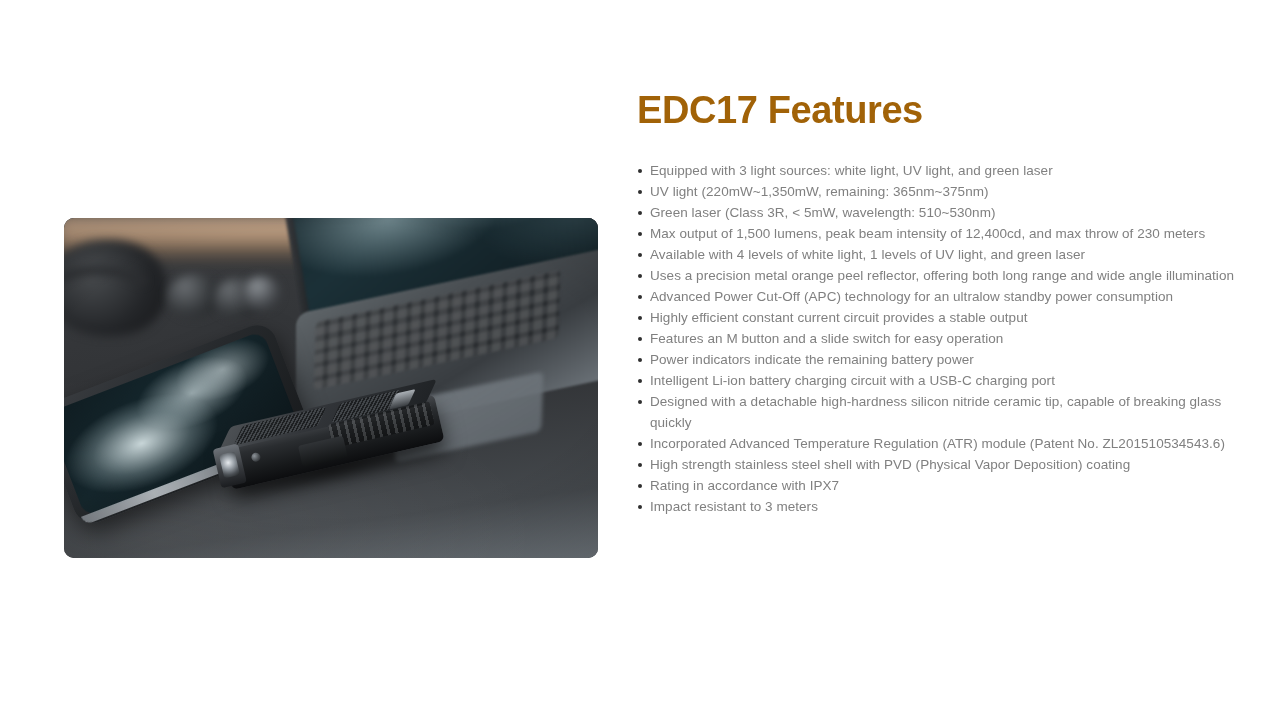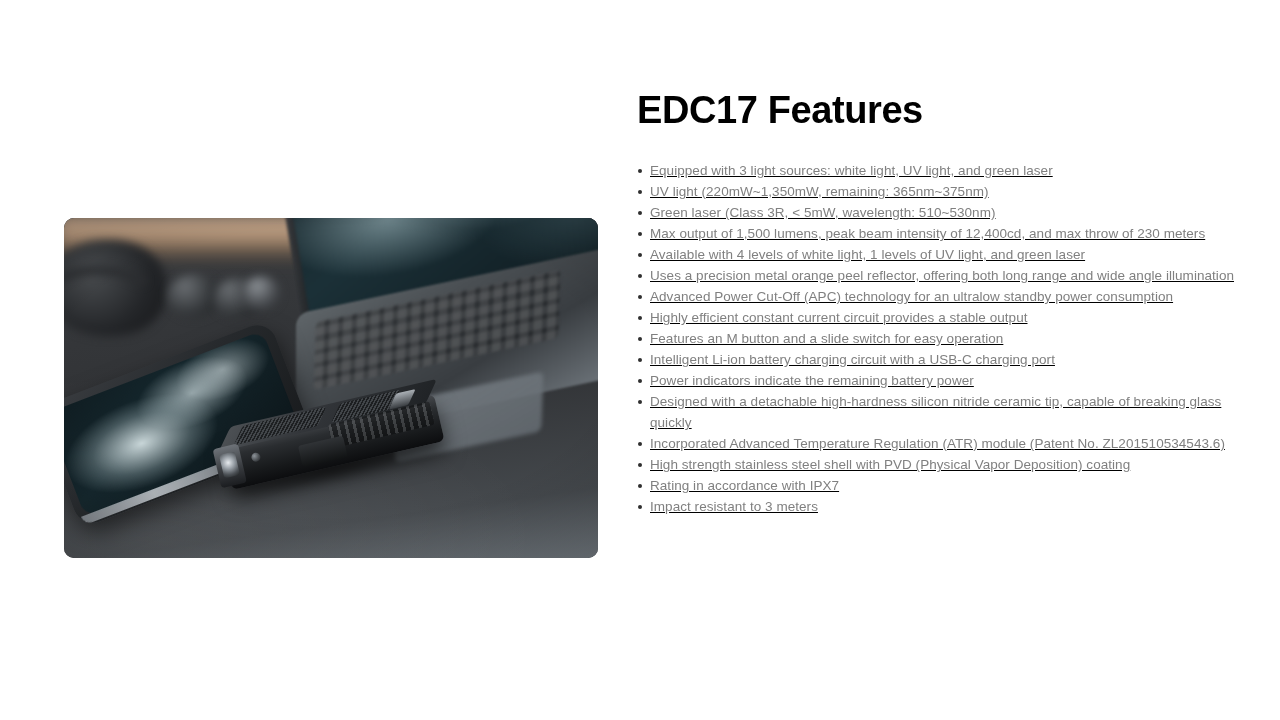--- a/index.html
+++ b/index.html
@@ -276,27 +276,26 @@
     left: 637px;
     top: 88px;
     width: 610px;
   }
   .title {
     margin: 0;
     font-size: 38px;
     line-height: 44px;
     font-weight: 700;
     letter-spacing: -0.4px;
-    color: #000000;
+    color: #a16207;
   }
   .feature-list {
     list-style: none;
     margin: 28px 0 0 0;
     padding: 0;
-    text-decoration: underline;
   }
   .feature-list li {
     position: relative;
     padding-left: 13px;
     margin: 0 0 0 0;
     font-size: 13.5px;
     line-height: 21px;
     color: #808080;
     letter-spacing: 0.05px;
   }
@@ -358,22 +357,22 @@
     <ul class="feature-list">
         <li>Equipped with 3 light sources: white light, UV light, and green laser</li>
         <li>UV light (220mW~1,350mW, remaining: 365nm~375nm)</li>
         <li>Green laser (Class 3R, &lt; 5mW, wavelength: 510~530nm)</li>
         <li>Max output of 1,500 lumens, peak beam intensity of 12,400cd,  and max throw of 230 meters</li>
         <li>Available with 4 levels of white light, 1 levels of UV light, and green laser</li>
         <li>Uses a precision metal orange peel reflector, offering both long range  and wide angle illumination</li>
         <li>Advanced Power Cut-Off (APC) technology for an ultralow standby power consumption</li>
         <li>Highly efficient constant current circuit provides a stable output</li>
         <li>Features an M button and a slide switch for easy operation</li>
+        <li>Power indicators indicate the remaining battery power</li>
         <li>Intelligent Li-ion battery charging circuit with a USB-C charging port</li>
-        <li>Power indicators indicate the remaining battery power</li>
         <li>Designed with a detachable high-hardness silicon nitride ceramic tip, capable of breaking glass quickly</li>
         <li>Incorporated Advanced Temperature Regulation (ATR) module  (Patent No. ZL201510534543.6)</li>
         <li>High strength stainless steel shell with PVD (Physical Vapor Deposition) coating</li>
         <li>Rating in accordance with IPX7</li>
         <li>Impact resistant to 3 meters</li>
       </ul>
   </div>
 
 </div>
 

